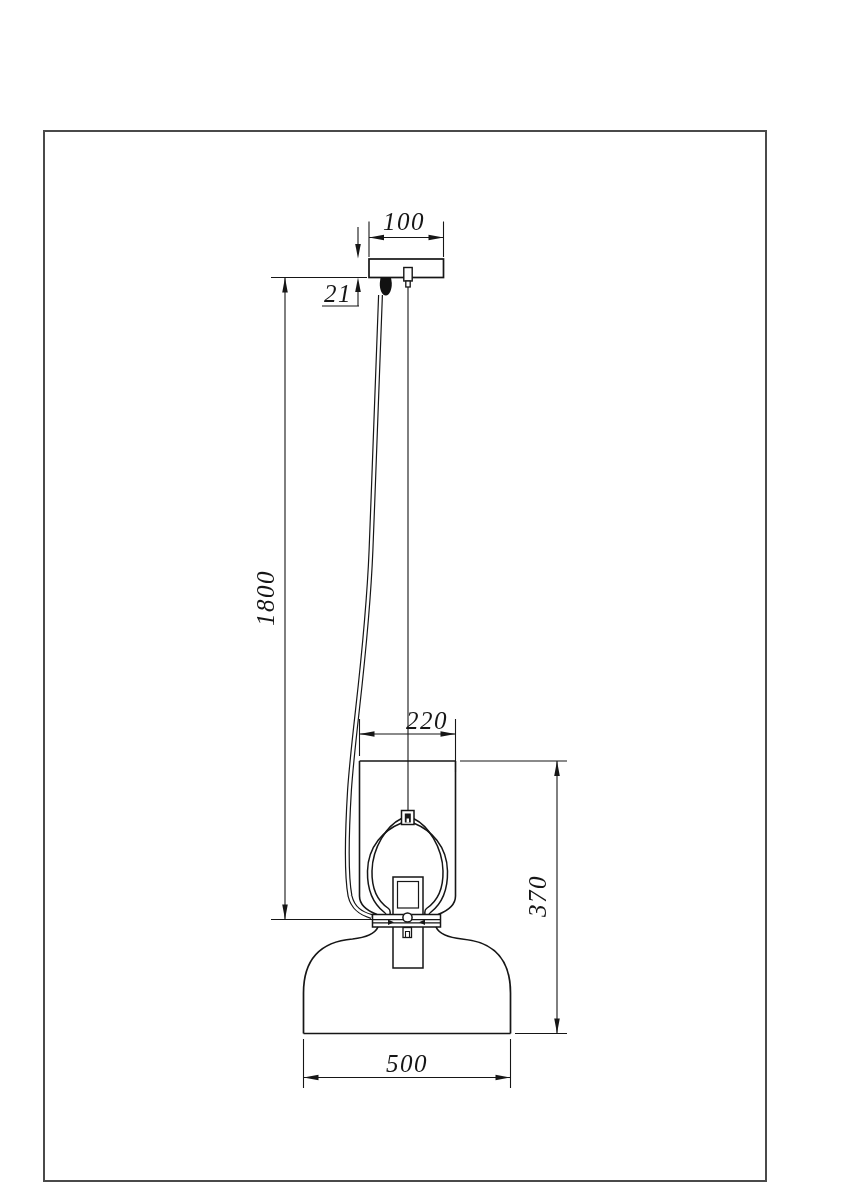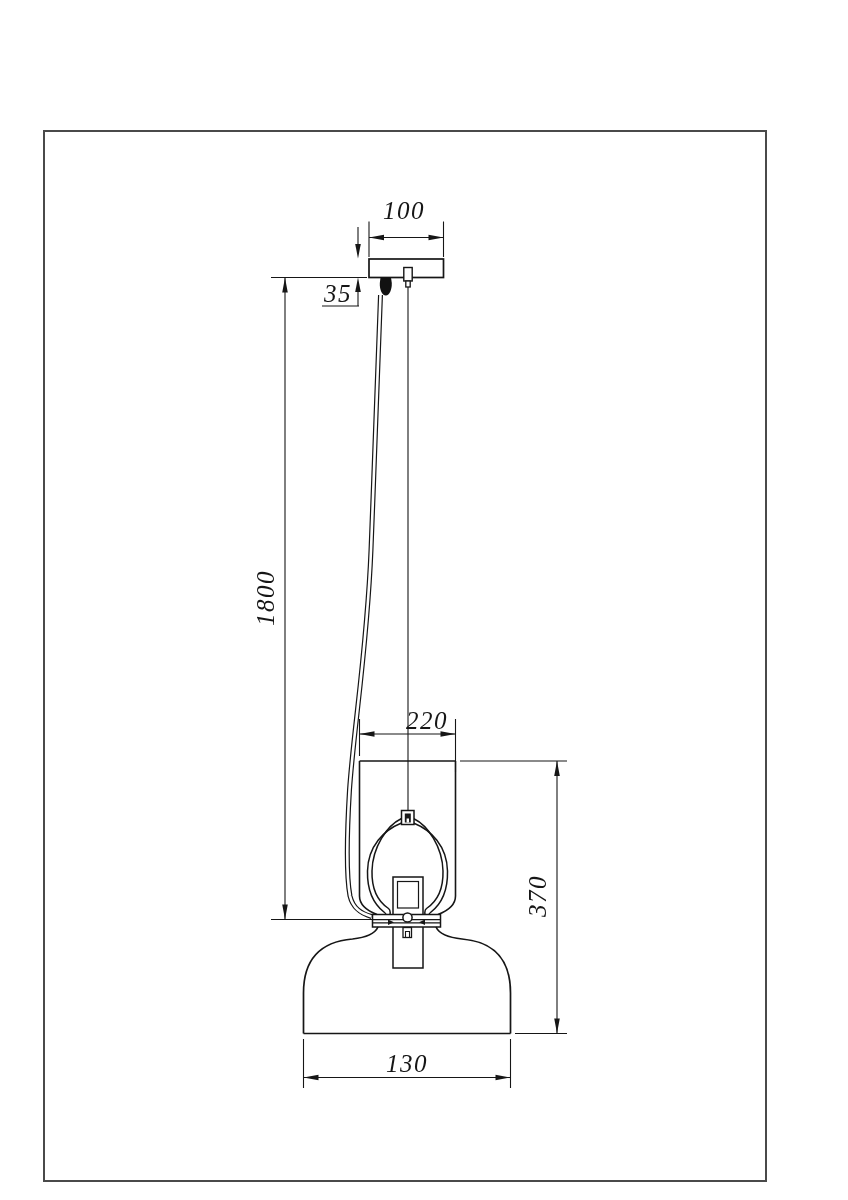--- a/index.html
+++ b/index.html
@@ -136,25 +136,25 @@
         <rect x="369" y="259" width="74.5" height="18.5" fill="#ffffff"></rect>
         <rect x="403.8" y="267.5" width="8.4" height="13.5" fill="#ffffff" stroke-width="1.4"></rect>
         <rect x="405.8" y="281" width="4.4" height="6" fill="#ffffff" stroke-width="1.3"></rect>
         <line x1="408" y1="287" x2="408" y2="810.5" stroke-width="1.1"></line>
         <path d="M380.5 277.5 L391 277.5 L391.8 283 C392 289.5 389.5 295.5 385.8 295.5 C382 295.5 379.5 289.5 379.8 283 Z" fill="#111111" stroke="none"></path>
       </g>
 
     </g>
   </svg>
 
-  <div class="dim-label" style="left:372px;top:198px;width:64px;font-style:italic;">100</div>
+  <div class="dim-label" style="left:372px;top:209px;width:64px;font-style:italic;">100</div>
 
-  <div class="dim-label" style="left:317px;top:281px;width:42px;">35</div>
+  <div class="dim-label" style="left:317px;top:281px;width:42px;">21</div>
 
   <div class="dim-label rot" style="left:216px;top:585px;width:100px;height:26px;">1800</div>
 
   <div class="dim-label" style="left:395px;top:708px;width:64px;">220</div>
 
   <div class="dim-label rot" style="left:498px;top:883px;width:80px;height:26px;">370</div>
 
-  <div class="dim-label" style="left:375px;top:1051px;width:64px;">130</div>
+  <div class="dim-label" style="left:375px;top:1051px;width:64px;">500</div>
 
 </div>
 
 </body></html>

